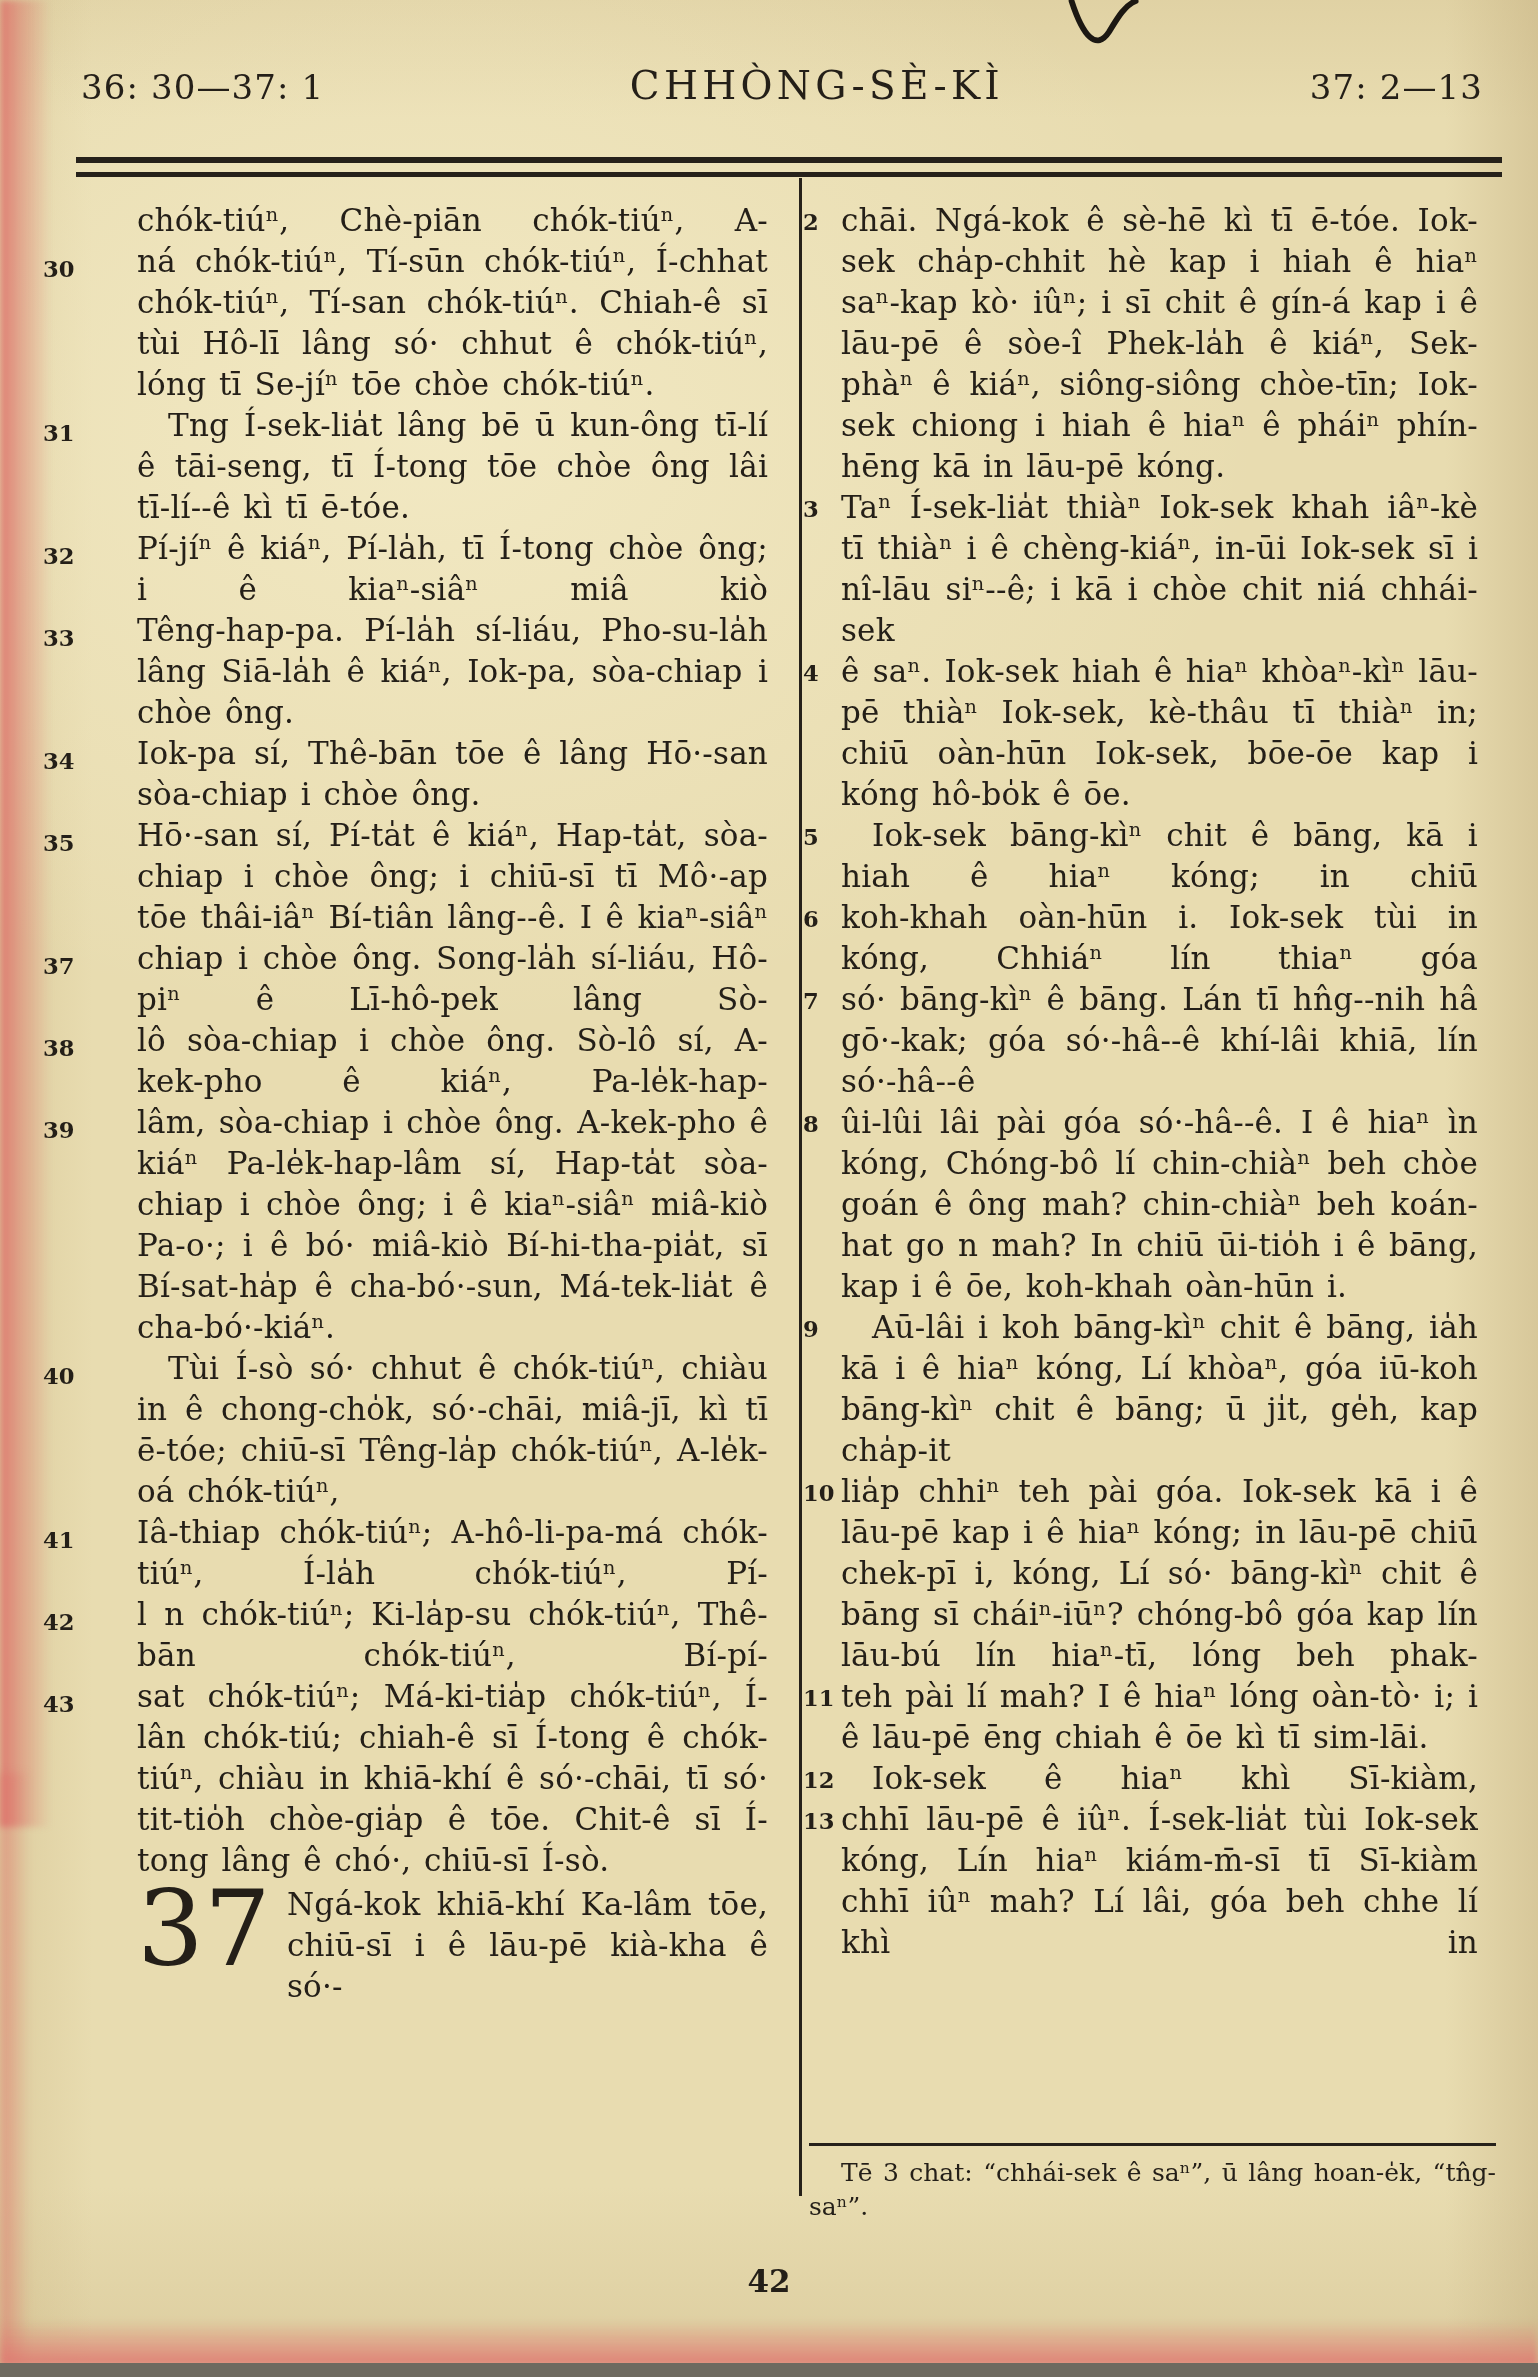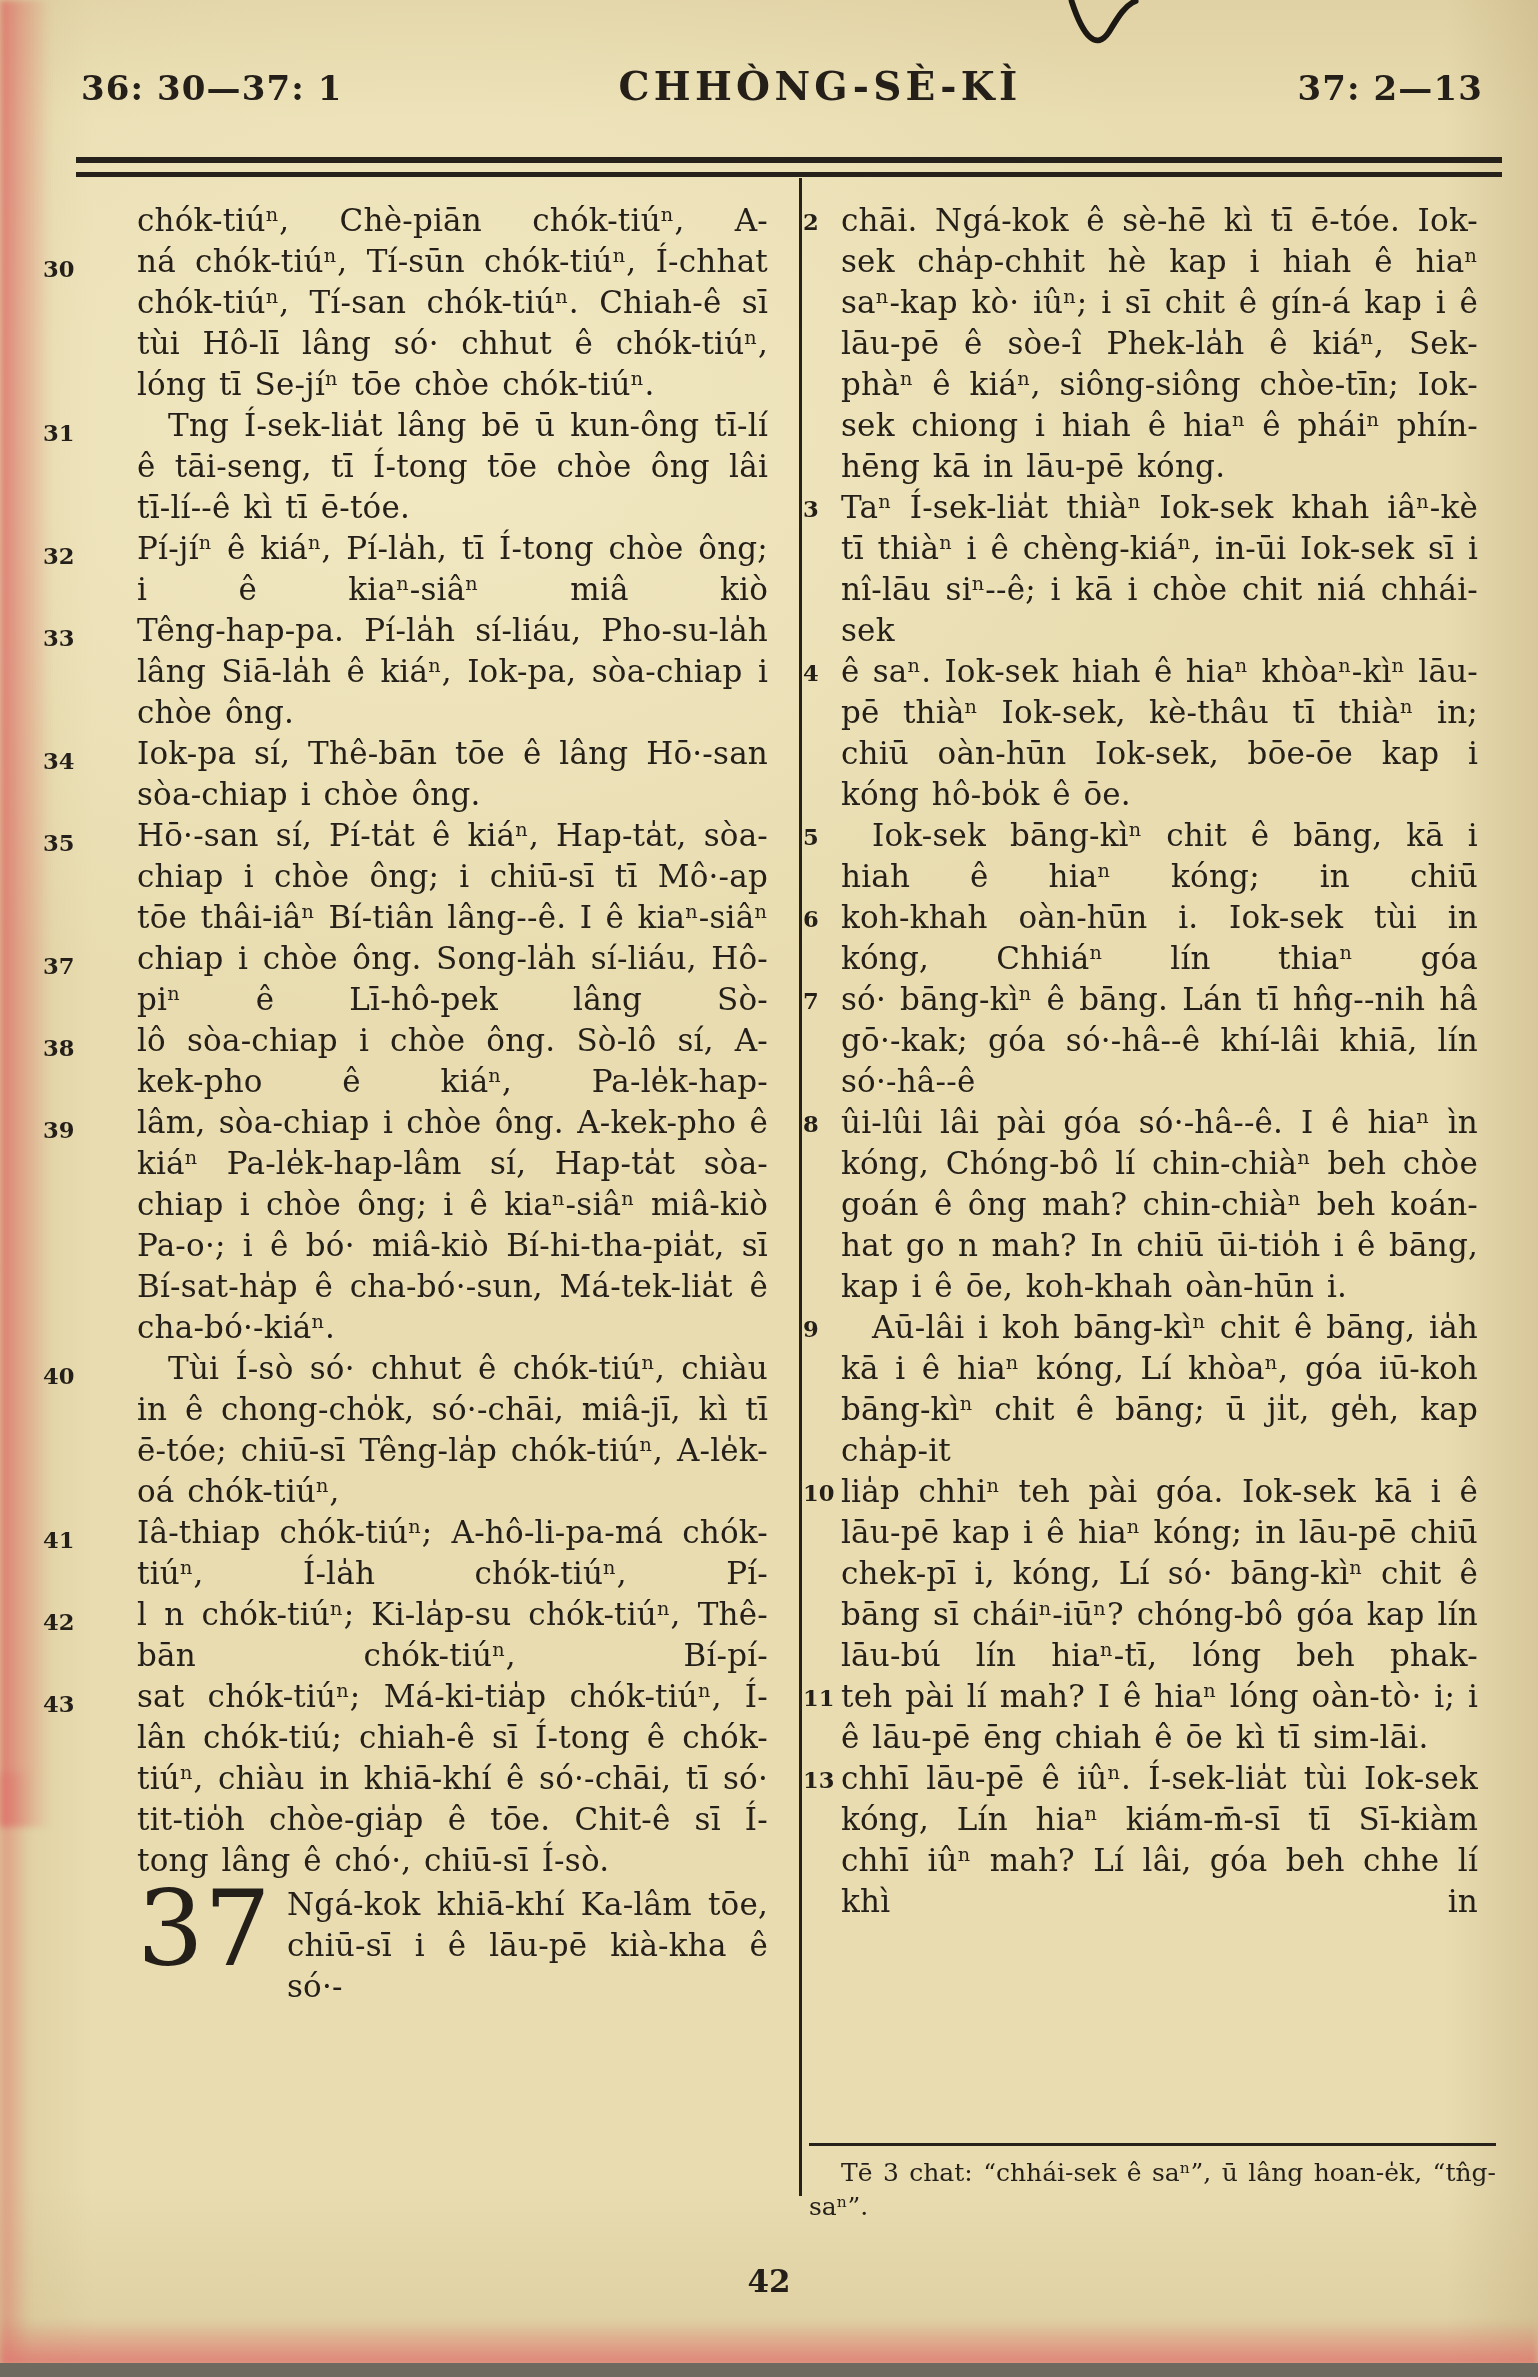--- a/index.html
+++ b/index.html
@@ -33,21 +33,21 @@
   }
   .bottom-strip{
     position:absolute;left:0;bottom:0;width:100%;height:14px;
     background:#6e6a60;
   }
   .ink-mark{position:absolute;left:1067px;top:0;}
   
   .header{
     position:absolute;left:81px;top:63px;width:1402px;
     display:flex;justify-content:space-between;align-items:baseline;
-    font-weight:bold;
+    font-weight:normal;
   }
   .header .ref{font-size:34px;letter-spacing:1.1px;}
   .header .title{font-size:39px;letter-spacing:4.3px;}
   .double-rule{
     position:absolute;left:76px;top:157px;width:1426px;height:8.6px;
     border-top:6.4px solid #26211a;border-bottom:5.9px solid #26211a;
   }
   .divider{
     position:absolute;left:799px;top:178px;width:2.7px;height:2018px;
     background:#26211a;
@@ -139,20 +139,21 @@
         <div class="verse"><span class="vnum">2</span><span class="vtext">chāi. Ngá-kok ê sè-hē kì tī ē-tóe. Iok-sek cha̍p-chhit hè kap i hiah ê hiaⁿ saⁿ-kap kò· iûⁿ; i sī chit ê gín-á kap i ê lāu-pē ê sòe-î Phek-la̍h ê kiáⁿ, Sek-phàⁿ ê kiáⁿ, siông-siông chòe-tīn; Iok-sek chiong i hiah ê hiaⁿ ê pháiⁿ phín-hēng kā in lāu-pē kóng.</span></div>
         <div class="verse force"><span class="vnum">3</span><span class="vtext">Taⁿ Í-sek-lia̍t thiàⁿ Iok-sek khah iâⁿ-kè tī thiàⁿ i ê chèng-kiáⁿ, in-ūi Iok-sek sī i nî-lāu siⁿ--ê; i kā i chòe chit niá chhái-sek</span></div>
         <div class="verse"><span class="vnum">4</span><span class="vtext">ê saⁿ. Iok-sek hiah ê hiaⁿ khòaⁿ-kìⁿ lāu-pē thiàⁿ Iok-sek, kè-thâu tī thiàⁿ in; chiū oàn-hūn Iok-sek, bōe-ōe kap i kóng hô-bo̍k ê ōe.</span></div>
         <div class="verse indent force"><span class="vnum">5</span><span class="vtext">Iok-sek bāng-kìⁿ chit ê bāng, kā i hiah ê hiaⁿ kóng; in chiū</span></div>
         <div class="verse force"><span class="vnum">6</span><span class="vtext">koh-khah oàn-hūn i. Iok-sek tùi in kóng, Chhiáⁿ lín thiaⁿ góa</span></div>
         <div class="verse force"><span class="vnum">7</span><span class="vtext">só· bāng-kìⁿ ê bāng. Lán tī hn̂g--nih hâ gō·-kak; góa só·-hâ--ê khí-lâi khiā, lín só·-hâ--ê</span></div>
         <div class="verse"><span class="vnum">8</span><span class="vtext">ûi-lûi lâi pài góa só·-hâ--ê. I ê hiaⁿ ìn kóng, Chóng-bô lí chin-chiàⁿ beh chòe goán ê ông mah? chin-chiàⁿ beh koán-hat go n mah? In chiū ūi-tio̍h i ê bāng, kap i ê ōe, koh-khah oàn-hūn i.</span></div>
         <div class="verse indent force"><span class="vnum">9</span><span class="vtext">Aū-lâi i koh bāng-kìⁿ chit ê bāng, ia̍h kā i ê hiaⁿ kóng, Lí khòaⁿ, góa iū-koh bāng-kìⁿ chit ê bāng; ū ji̍t, ge̍h, kap cha̍p-it</span></div>
         <div class="verse force"><span class="vnum">10</span><span class="vtext">lia̍p chhiⁿ teh pài góa. Iok-sek kā i ê lāu-pē kap i ê hiaⁿ kóng; in lāu-pē chiū chek-pī i, kóng, Lí só· bāng-kìⁿ chit ê bāng sī cháiⁿ-iūⁿ? chóng-bô góa kap lín lāu-bú lín hiaⁿ-tī, lóng beh phak-</span></div>
         <div class="verse"><span class="vnum">11</span><span class="vtext">teh pài lí mah? I ê hiaⁿ lóng oàn-tò· i; i ê lāu-pē ēng chiah ê ōe kì tī sim-lāi.</span></div>
+        <div class="verse indent force"><span class="vnum">12</span><span class="vtext">Iok-sek ê hiaⁿ khì Sī-kiàm,</span></div>
         <div class="verse force"><span class="vnum">13</span><span class="vtext">chhī lāu-pē ê iûⁿ. Í-sek-lia̍t tùi Iok-sek kóng, Lín hiaⁿ kiám-m̄-sī tī Sī-kiàm chhī iûⁿ mah? Lí lâi, góa beh chhe lí khì in</span></div>
       </div>
   </div>
 
   <div class="footnote">
     <span>Tē 3 chat: “chhái-sek ê saⁿ”, ū lâng hoan-e̍k, “tn̂g-saⁿ”.</span>
   </div>
 
   <div class="pagenum">42</div>
 

